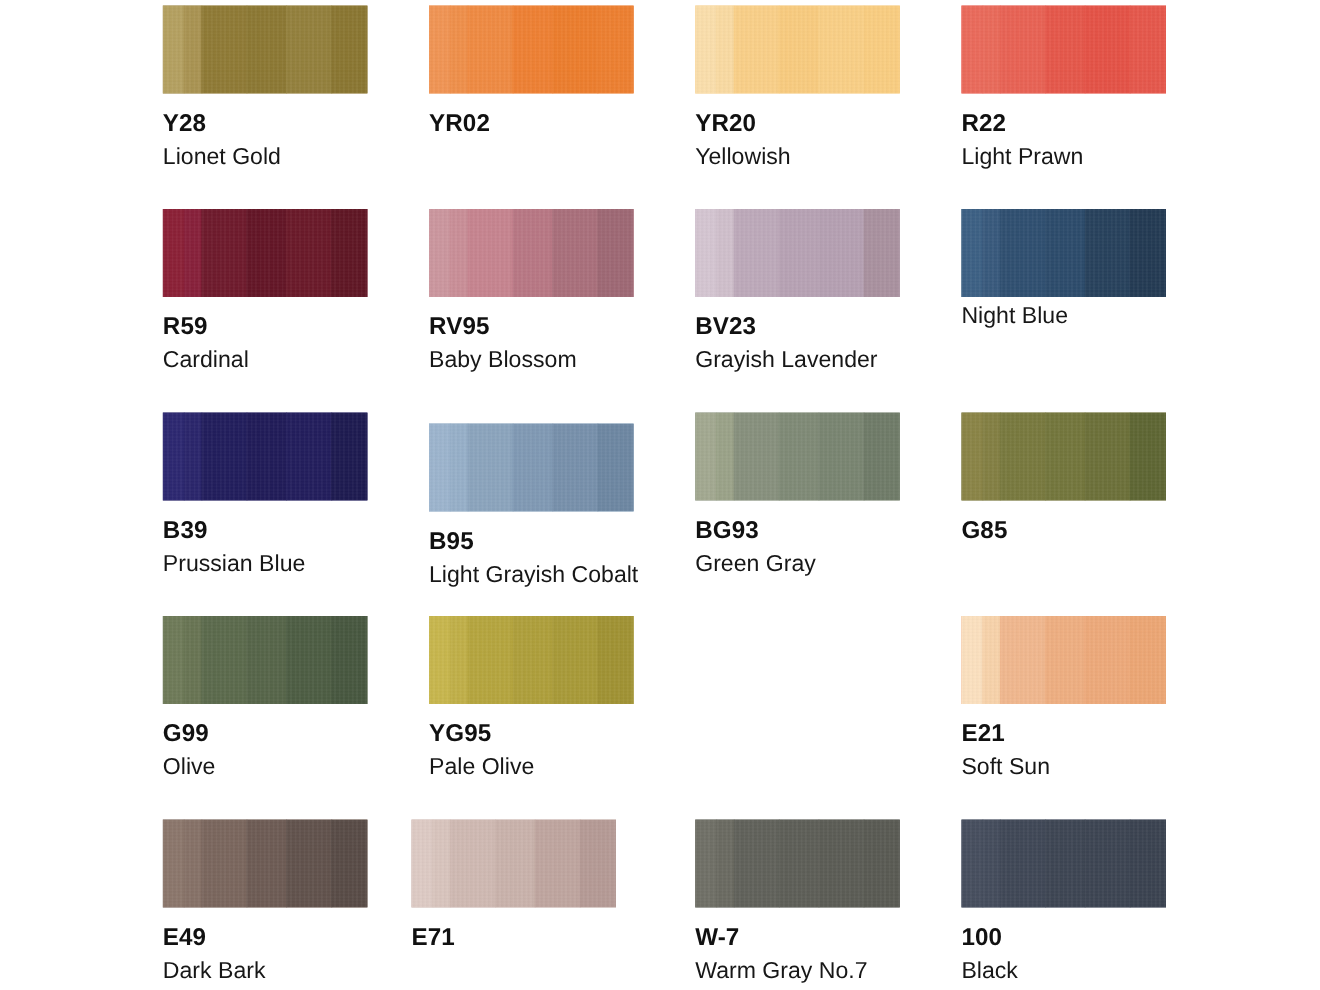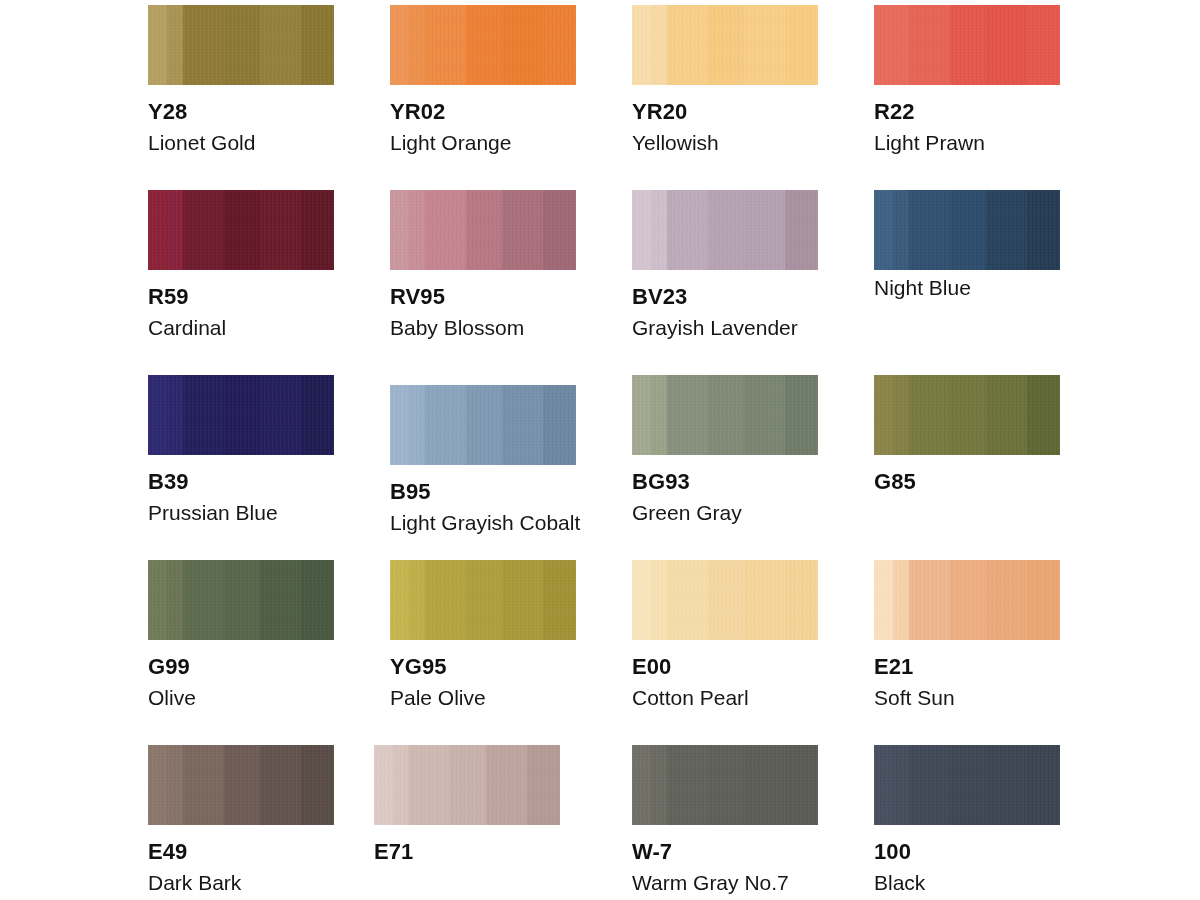--- a/index.html
+++ b/index.html
@@ -102,21 +102,20 @@
       <div class="swatch-patch" style="width: 186px; height: 80px; background: rgb(239, 138, 66);">
         <div class="band" style="left: 0%; width: 10.6%; background: rgb(240, 148, 84);"></div>
         <div class="band" style="left: 10%; width: 9.6%; background: rgb(239, 143, 74);"></div>
         <div class="band" style="left: 19%; width: 22.6%; background: rgb(239, 138, 66);"></div>
         <div class="band" style="left: 41%; width: 19.6%; background: rgb(238, 128, 51);"></div>
         <div class="band" style="left: 60%; width: 22.6%; background: rgb(236, 125, 45);"></div>
         <div class="band" style="left: 82%; width: 18.6%; background: rgb(237, 127, 48);"></div>
         <div class="grain"></div>
       </div>
       <div class="swatch-code">YR02</div>
-      <div class="swatch-name">Light Orange</div>
     </div>
     <div class="swatch-cell" style="left: 632px; top: 5px;">
       <div class="swatch-patch" style="width: 186px; height: 80px; background: rgb(248, 205, 133);">
         <div class="band" style="left: 0%; width: 10.6%; background: rgb(250, 222, 171);"></div>
         <div class="band" style="left: 10%; width: 9.6%; background: rgb(249, 218, 162);"></div>
         <div class="band" style="left: 19%; width: 22.6%; background: rgb(249, 207, 136);"></div>
         <div class="band" style="left: 41%; width: 19.6%; background: rgb(248, 203, 127);"></div>
         <div class="band" style="left: 60%; width: 22.6%; background: rgb(249, 207, 134);"></div>
         <div class="band" style="left: 82%; width: 18.6%; background: rgb(249, 205, 129);"></div>
         <div class="grain"></div>
@@ -258,33 +257,20 @@
         <div class="band" style="left: 10%; width: 9.6%; background: rgb(192, 175, 72);"></div>
         <div class="band" style="left: 19%; width: 22.6%; background: rgb(181, 165, 62);"></div>
         <div class="band" style="left: 41%; width: 19.6%; background: rgb(174, 159, 59);"></div>
         <div class="band" style="left: 60%; width: 22.6%; background: rgb(168, 154, 56);"></div>
         <div class="band" style="left: 82%; width: 18.6%; background: rgb(160, 146, 51);"></div>
         <div class="grain"></div>
       </div>
       <div class="swatch-code">YG95</div>
       <div class="swatch-name">Pale Olive</div>
     </div>
-    <div class="swatch-cell" style="left: 632px; top: 560px;">
-      <div class="swatch-patch" style="width: 186px; height: 80px; background: rgb(247, 220, 170);">
-        <div class="band" style="left: 0%; width: 10.6%; background: rgb(250, 230, 187);"></div>
-        <div class="band" style="left: 10%; width: 9.6%; background: rgb(249, 225, 178);"></div>
-        <div class="band" style="left: 19%; width: 22.6%; background: rgb(247, 220, 168);"></div>
-        <div class="band" style="left: 41%; width: 19.6%; background: rgb(246, 216, 160);"></div>
-        <div class="band" style="left: 60%; width: 22.6%; background: rgb(246, 213, 154);"></div>
-        <div class="band" style="left: 82%; width: 18.6%; background: rgb(245, 212, 150);"></div>
-        <div class="grain"></div>
-      </div>
-      <div class="swatch-code">E00</div>
-      <div class="swatch-name">Cotton Pearl</div>
-    </div>
     <div class="swatch-cell" style="left: 874px; top: 560px;">
       <div class="swatch-patch" style="width: 186px; height: 80px; background: rgb(240, 178, 136);">
         <div class="band" style="left: 0%; width: 10.6%; background: rgb(251, 224, 191);"></div>
         <div class="band" style="left: 10%; width: 9.6%; background: rgb(247, 210, 170);"></div>
         <div class="band" style="left: 19%; width: 22.6%; background: rgb(240, 183, 142);"></div>
         <div class="band" style="left: 41%; width: 19.6%; background: rgb(238, 174, 129);"></div>
         <div class="band" style="left: 60%; width: 22.6%; background: rgb(237, 169, 122);"></div>
         <div class="band" style="left: 82%; width: 18.6%; background: rgb(236, 166, 116);"></div>
         <div class="grain"></div>
       </div>

